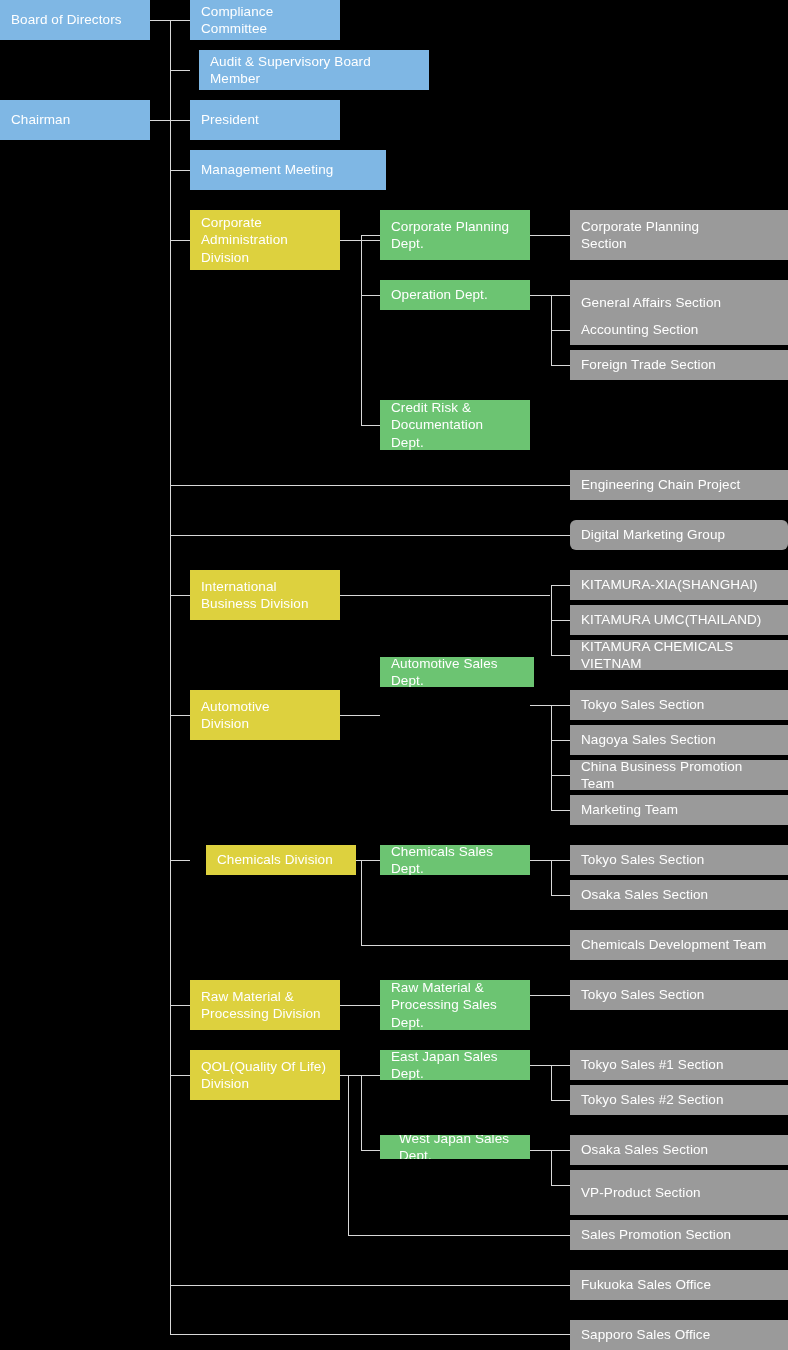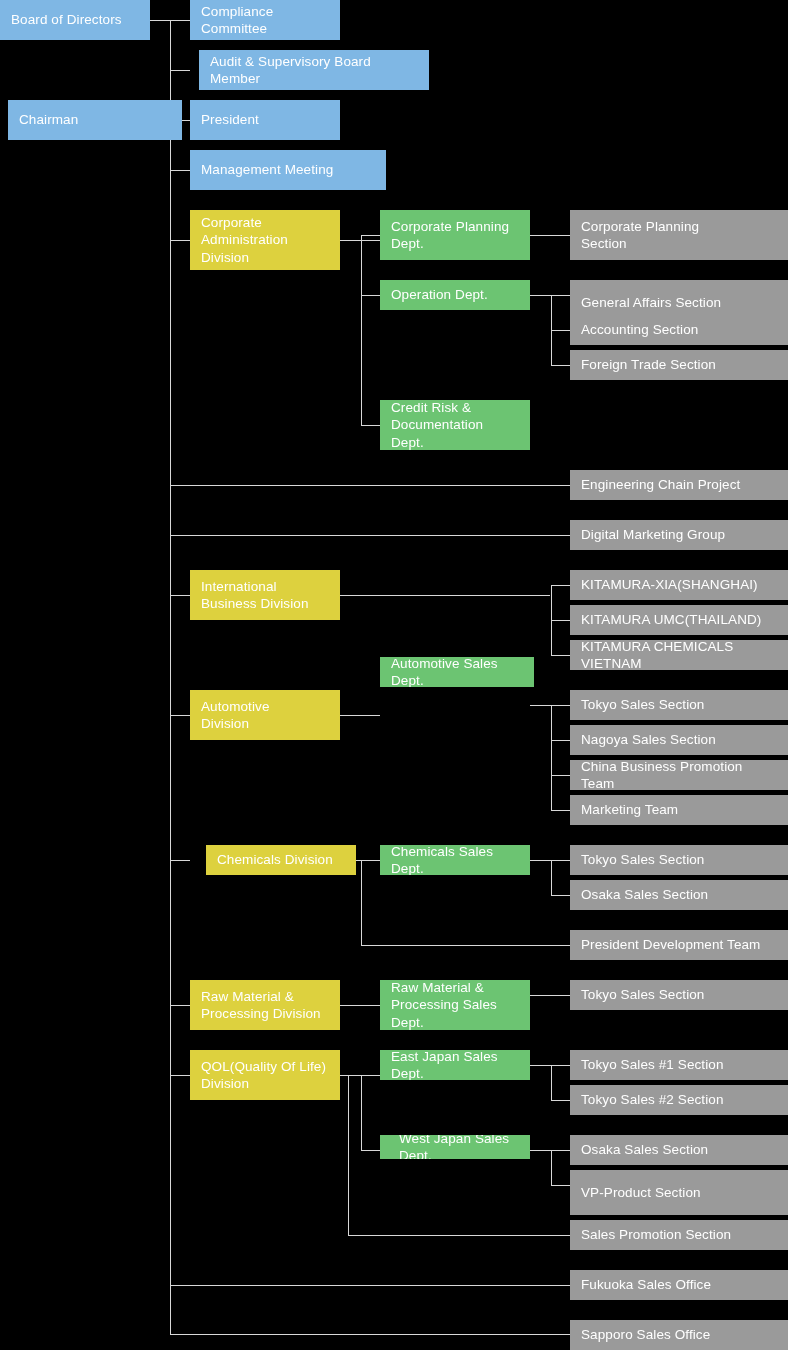--- a/index.html
+++ b/index.html
@@ -79,21 +79,21 @@
       <div class="ln v" style="left: 551px; top: 1065px; height: 35px; background: rgb(216, 216, 216);"></div>
       <div class="ln h" style="left: 551px; top: 1065px; width: 19px; background: rgb(216, 216, 216);"></div>
       <div class="ln h" style="left: 551px; top: 1100px; width: 19px; background: rgb(216, 216, 216);"></div>
       <div class="ln h" style="left: 530px; top: 1150px; width: 21px; background: rgb(216, 216, 216);"></div>
       <div class="ln v" style="left: 551px; top: 1150px; height: 35px; background: rgb(216, 216, 216);"></div>
       <div class="ln h" style="left: 551px; top: 1150px; width: 19px; background: rgb(216, 216, 216);"></div>
       <div class="ln h" style="left: 551px; top: 1185px; width: 19px; background: rgb(216, 216, 216);"></div>
     </div>
   <div id="nodes">
       <div class="node lvl0" style="left: 0px; top: 0px; width: 150px; height: 40px;">Board of Directors</div>
-      <div class="node lvl0" style="left: 8px; top: 100px; width: 174px; height: 40px;">Chairman</div>
+      <div class="node lvl0" style="left: 0px; top: 100px; width: 150px; height: 40px;">Chairman</div>
       <div class="node lvl0" style="left: 190px; top: 0px; width: 150px; height: 40px;">Compliance Committee</div>
       <div class="node lvl0" style="left: 190px; top: 50px; width: 230px; height: 40px; margin-left: 9px;">Audit &amp; Supervisory Board Member</div>
       <div class="node lvl0" style="left: 190px; top: 100px; width: 150px; height: 40px;">President</div>
       <div class="node lvl0" style="left: 190px; top: 150px; width: 196px; height: 40px;">Management Meeting</div>
       <div class="node lvl1" style="left: 190px; top: 210px; width: 150px; height: 60px;">Corporate
 Administration
 Division</div>
       <div class="node lvl1" style="left: 190px; top: 570px; width: 150px; height: 50px;">International
 Business Division</div>
       <div class="node lvl1" style="left: 190px; top: 690px; width: 150px; height: 50px;">Automotive
@@ -113,31 +113,31 @@
       <div class="node lvl2" style="left: 380px; top: 980px; width: 150px; height: 50px;">Raw Material &amp;
 Processing Sales Dept.</div>
       <div class="node lvl2" style="left: 380px; top: 1050px; width: 150px; height: 30px;">East Japan Sales Dept.</div>
       <div class="node lvl2" style="left: 380px; top: 1135px; width: 150px; height: 24px; padding-left: 19px;">West Japan Sales Dept.</div>
       <div class="node lvl3" style="left: 570px; top: 210px; width: 218px; height: 50px;">Corporate Planning
 Section</div>
       <div class="node lvl3" style="left: 570px; top: 280px; width: 218px; height: 46px;">General Affairs Section</div>
       <div class="node lvl3" style="left: 570px; top: 315px; width: 218px; height: 30px;">Accounting Section</div>
       <div class="node lvl3" style="left: 570px; top: 350px; width: 218px; height: 30px;">Foreign Trade Section</div>
       <div class="node lvl3" style="left: 570px; top: 470px; width: 218px; height: 30px;">Engineering Chain Project</div>
-      <div class="node lvl3" style="left: 570px; top: 520px; width: 218px; height: 30px;">Digital Marketing Group</div>
+      <div class="node lvl3" style="left: 570px; top: 520px; width: 218px; height: 30px; border-radius: 6px;">Digital Marketing Group</div>
       <div class="node lvl3" style="left: 570px; top: 570px; width: 218px; height: 30px;">KITAMURA-XIA(SHANGHAI)</div>
       <div class="node lvl3" style="left: 570px; top: 605px; width: 218px; height: 30px;">KITAMURA UMC(THAILAND)</div>
       <div class="node lvl3" style="left: 570px; top: 640px; width: 218px; height: 30px;">KITAMURA CHEMICALS VIETNAM</div>
       <div class="node lvl3" style="left: 570px; top: 690px; width: 218px; height: 30px;">Tokyo Sales Section</div>
       <div class="node lvl3" style="left: 570px; top: 725px; width: 218px; height: 30px;">Nagoya Sales Section</div>
       <div class="node lvl3" style="left: 570px; top: 760px; width: 218px; height: 30px;">China Business Promotion Team</div>
       <div class="node lvl3" style="left: 570px; top: 795px; width: 218px; height: 30px;">Marketing Team</div>
       <div class="node lvl3" style="left: 570px; top: 845px; width: 218px; height: 30px;">Tokyo Sales Section</div>
       <div class="node lvl3" style="left: 570px; top: 880px; width: 218px; height: 30px;">Osaka Sales Section</div>
-      <div class="node lvl3" style="left: 570px; top: 930px; width: 218px; height: 30px;">President Development Team</div>
+      <div class="node lvl3" style="left: 570px; top: 930px; width: 218px; height: 30px;">Chemicals Development Team</div>
       <div class="node lvl3" style="left: 570px; top: 980px; width: 218px; height: 30px;">Tokyo Sales Section</div>
       <div class="node lvl3" style="left: 570px; top: 1050px; width: 218px; height: 30px;">Tokyo Sales #1 Section</div>
       <div class="node lvl3" style="left: 570px; top: 1085px; width: 218px; height: 30px;">Tokyo Sales #2 Section</div>
       <div class="node lvl3" style="left: 570px; top: 1135px; width: 218px; height: 30px;">Osaka Sales Section</div>
       <div class="node lvl3" style="left: 570px; top: 1170px; width: 218px; height: 45px;">VP-Product Section</div>
       <div class="node lvl3" style="left: 570px; top: 1220px; width: 218px; height: 30px;">Sales Promotion Section</div>
       <div class="node lvl3" style="left: 570px; top: 1270px; width: 246px; height: 30px;">Fukuoka Sales Office</div>
       <div class="node lvl3" style="left: 570px; top: 1320px; width: 218px; height: 30px;">Sapporo Sales Office</div>
     </div>
 </div>

